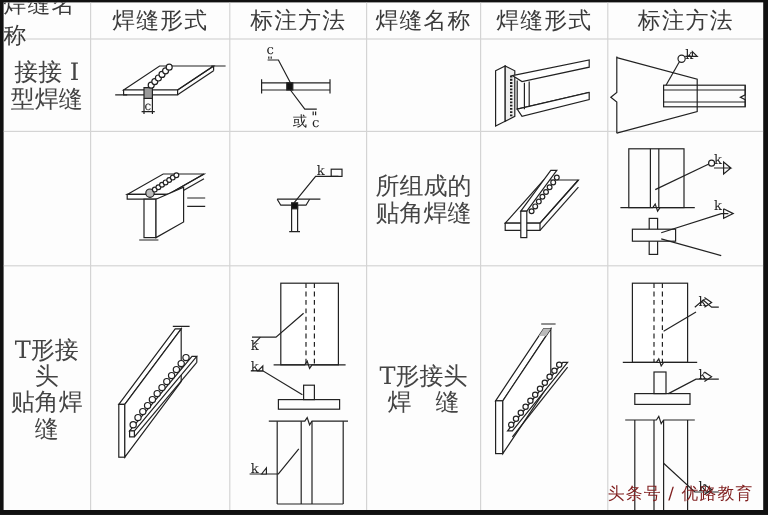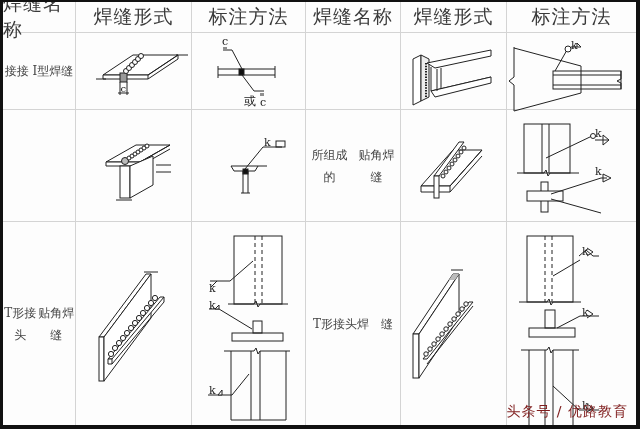--- a/index.html
+++ b/index.html
@@ -1,21 +1,21 @@
 <!DOCTYPE html>
 <html><head>
 <meta charset="utf-8">
 <style>
   html, body { margin:0; padding:0; background:#111; }
   body { width:640px; height:429px; overflow:hidden; position:relative; font-family:"DejaVu Serif", serif; }
   .frame { position:absolute; left:3px; top:2px; width:633px; height:423px; background:#fdfdfd; overflow:hidden; }
   .grid-v { position:absolute; top:0; width:1px; height:100%; background:#d4d4d4; }
   .grid-h { position:absolute; left:0; height:1px; width:100%; background:#d4d4d4; }
   .hdr { position:absolute; top:0; height:30px; display:flex; align-items:center; justify-content:center; font-size:19px; color:#3a3a3a; letter-spacing:1px; }
-  .name { position:absolute; display:flex; flex-direction:row; align-items:center; justify-content:center; font-size:12px; color:#444; line-height:22px; text-align:center; }
+  .name { position:absolute; display:flex; flex-direction:column; align-items:center; justify-content:center; font-size:20px; color:#444; line-height:22px; text-align:center; }
   .cell { position:absolute; }
   .cell svg { position:absolute; left:0; top:0; overflow:visible; }
   svg text { font-family:"DejaVu Serif", serif; fill:#222; }
   .wm { position:absolute; right:8px; bottom:4px; font-family:"DejaVu Sans", sans-serif; font-size:14px; color:#7f1d1d; letter-spacing:1px; }
 </style>
 </head>
 <body>
 
 <div class="frame">
 

